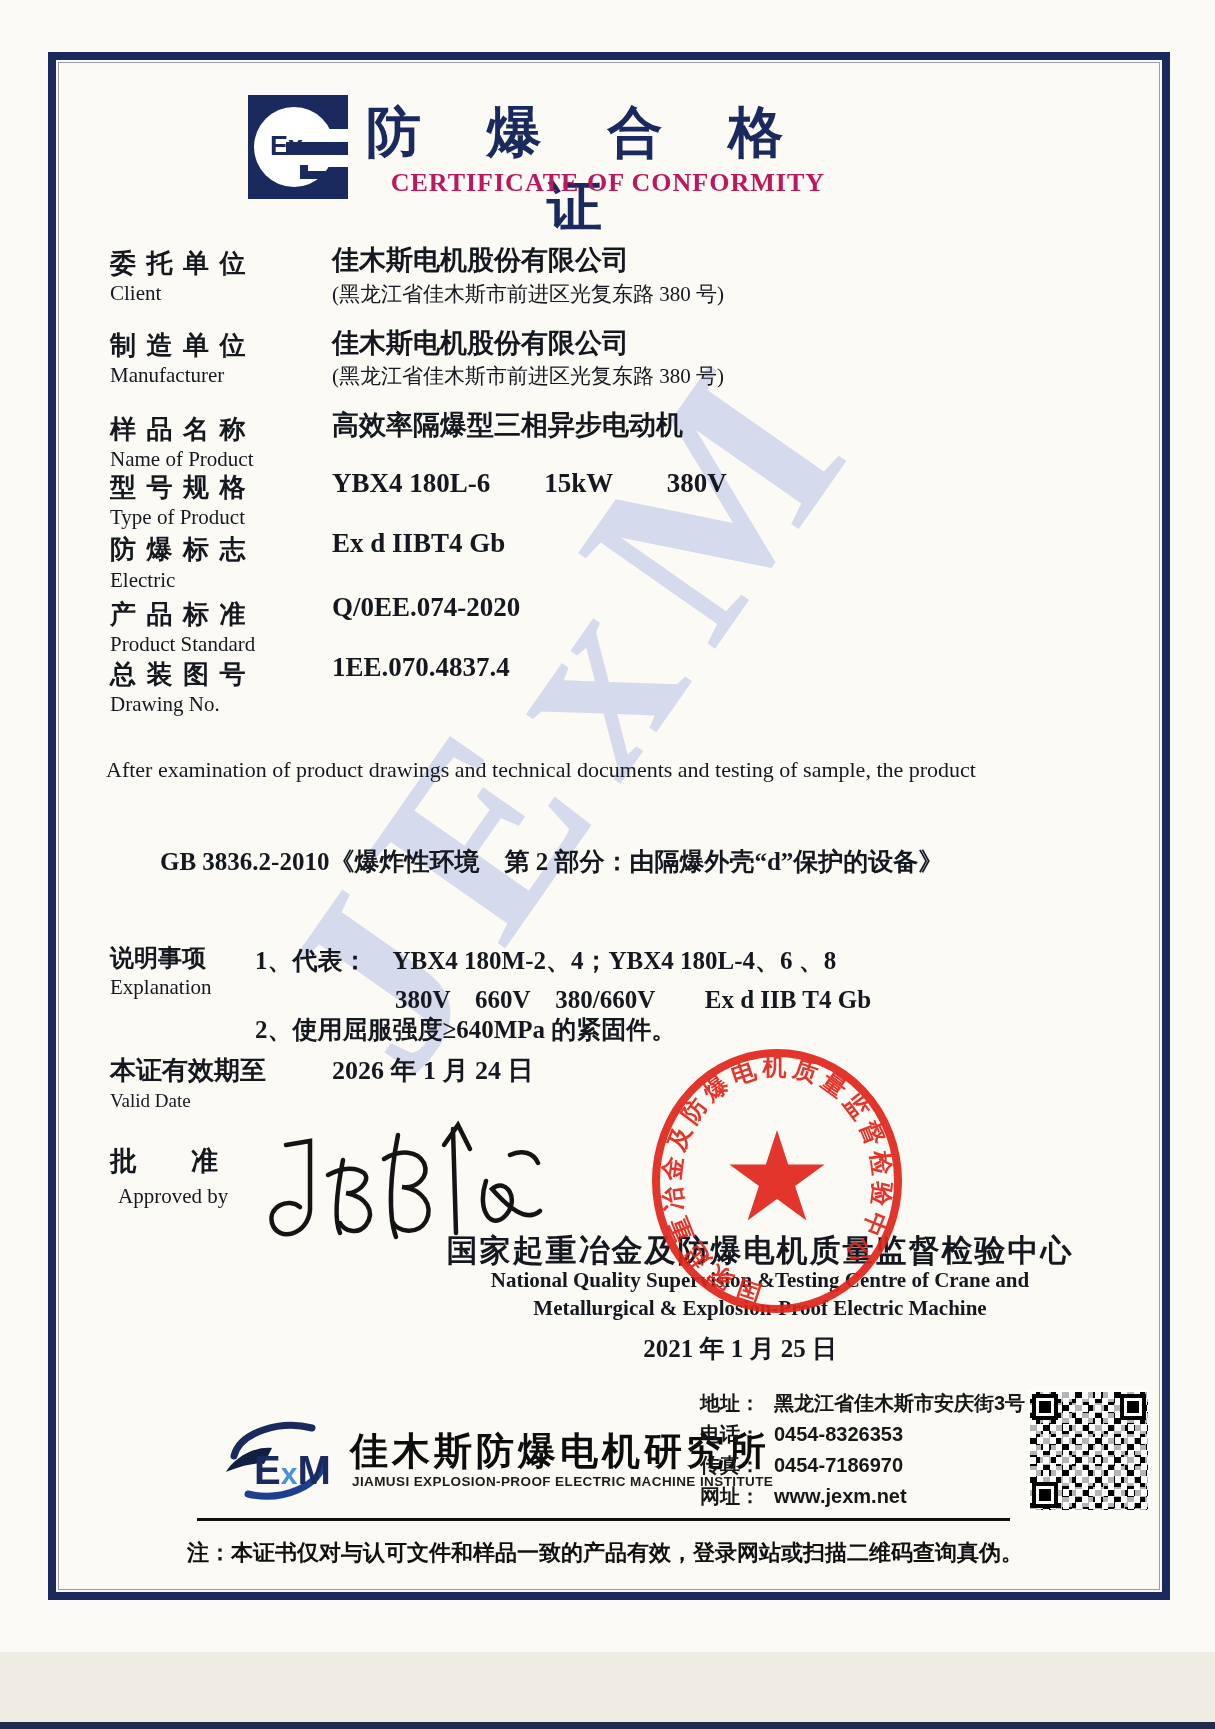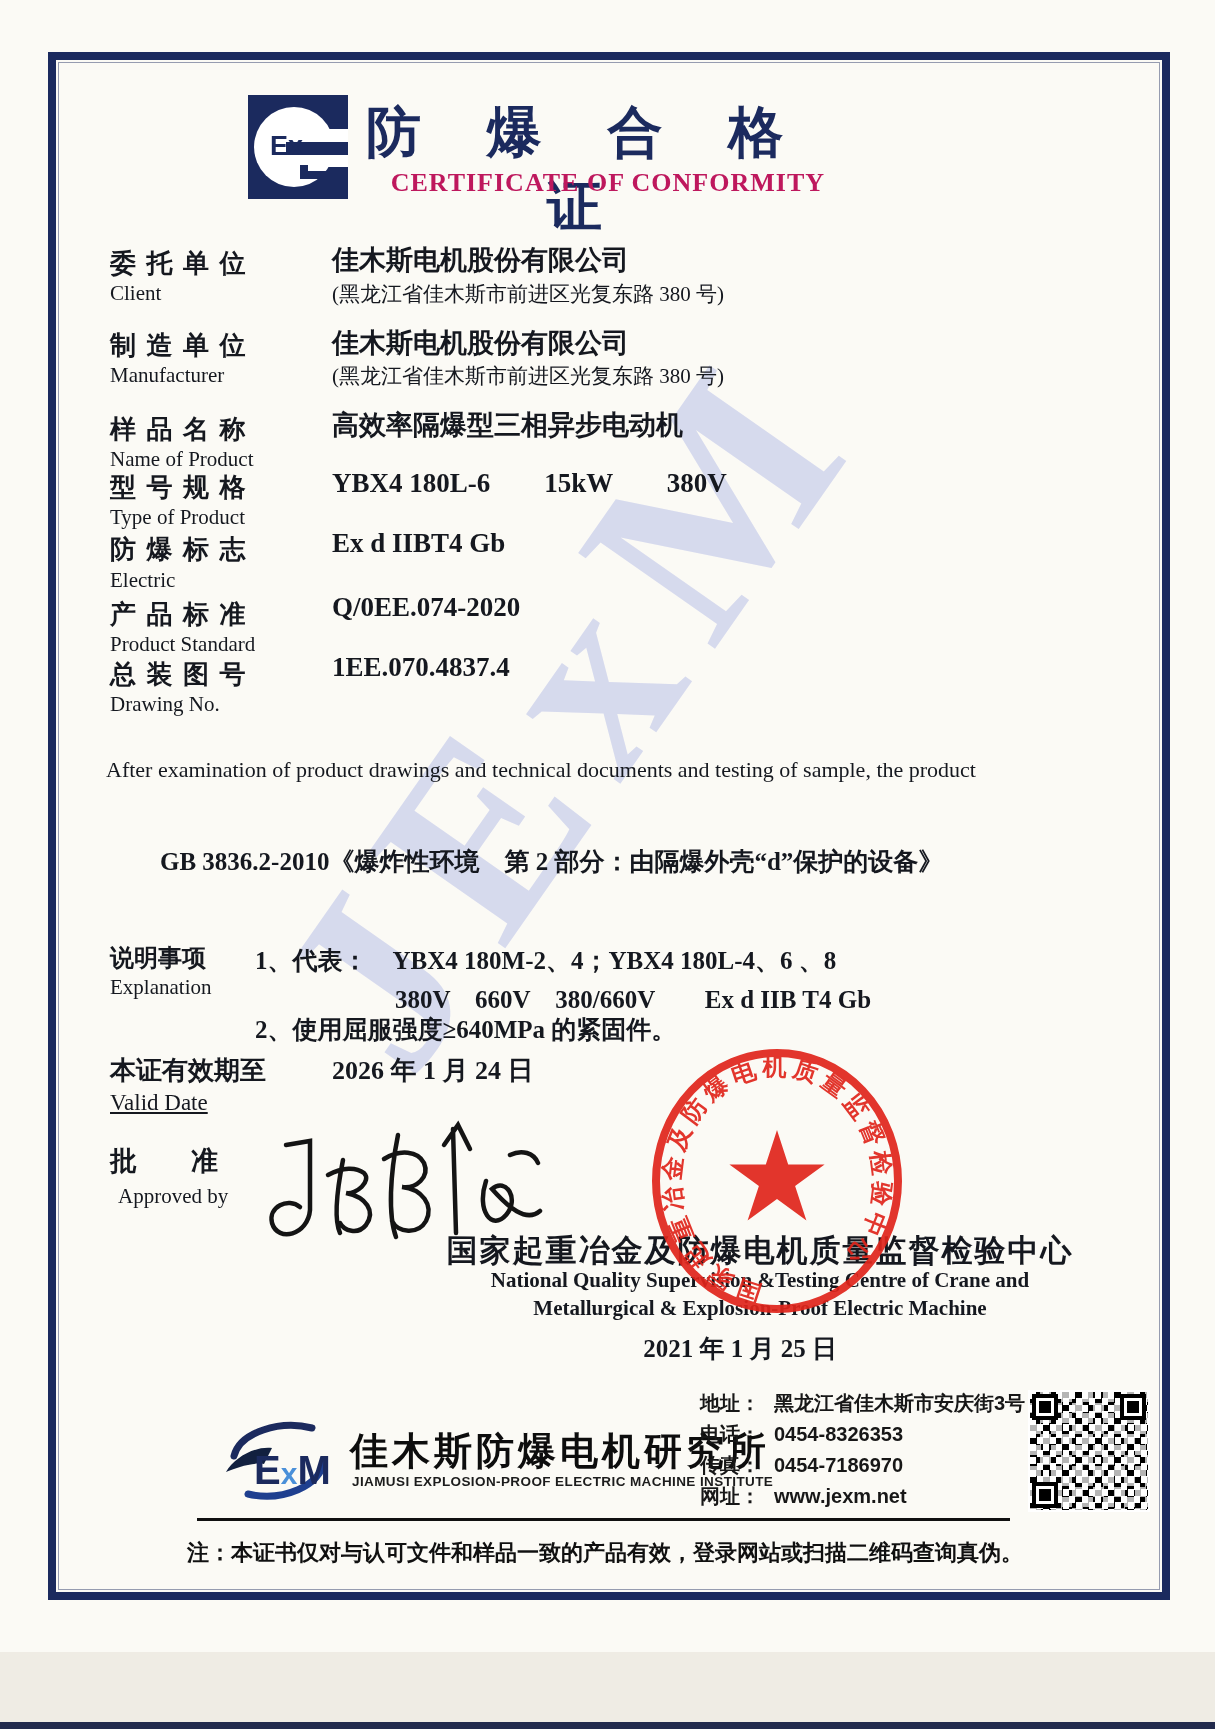--- a/index.html
+++ b/index.html
@@ -134,21 +134,21 @@
   <div class="abs stmt-en" style="top:757px;" data-bind="statement.en1">After examination of product drawings and technical documents and testing of sample, the product</div>
   <div class="abs std" style="top:845px;" data-bind="statement.standard2">GB 3836.2-2010《爆炸性环境　第 2 部分：由隔爆外壳“d”保护的设备》</div>
 
   <div class="abs" style="left:110px;top:942px;font-size:24px;font-weight:600;" data-bind="explanation.label_cn">说明事项</div>
   <div class="abs" style="left:110px;top:975px;font-size:21px;" data-bind="explanation.label_en">Explanation</div>
   <div class="abs expl-line" style="left:255px;top:944px;" data-bind="explanation.line1">1、代表：　YBX4 180M-2、4；YBX4 180L-4、6 、8</div>
   <div class="abs expl-line" style="left:395px;top:983px;" data-bind="explanation.line2">380V　660V　380/660V　　Ex d IIB T4 Gb</div>
   <div class="abs expl-line" style="left:255px;top:1013px;" data-bind="explanation.line3">2、使用屈服强度≥640MPa 的紧固件。</div>
 
   <div class="abs" style="left:110px;top:1053px;font-size:26px;font-weight:600;" data-bind="valid.label_cn">本证有效期至</div>
-  <div class="abs" style="left:110px;top:1090px;font-size:23px;text-decoration:underline;" data-bind="valid.label_en">Valid Date</div>
+  <div class="abs" style="left:110px;top:1090px;font-size:19px;" data-bind="valid.label_en">Valid Date</div>
   <div class="abs" style="left:332px;top:1053px;font-size:26px;font-weight:bold;" data-bind="valid.value">2026 年 1 月 24 日</div>
 
   <div class="abs" style="left:110px;top:1143px;font-size:27px;font-weight:600;" data-bind="approval.label_cn">批　　准</div>
   <div class="abs" style="left:118px;top:1184px;font-size:21px;" data-bind="approval.label_en">Approved by</div>
 
   <svg class="abs signature" viewBox="0 0 310 150">
     <g fill="none" stroke="#141414" stroke-width="4.5" stroke-linecap="round">
       <path d="M38 30 L62 26 L62 95 C60 120 30 128 24 108 C20 92 40 82 52 92"></path>
       <path d="M95 45 C88 80 86 105 92 118 M80 60 C95 52 108 52 116 58 C124 66 108 80 98 78 C118 82 128 96 118 110 C110 120 96 116 92 108"></path>
       <path d="M150 20 C142 60 140 100 148 122 M136 44 C152 34 170 36 176 48 C182 62 168 74 154 72 C174 74 186 90 178 106 C170 120 150 118 144 106"></path>

